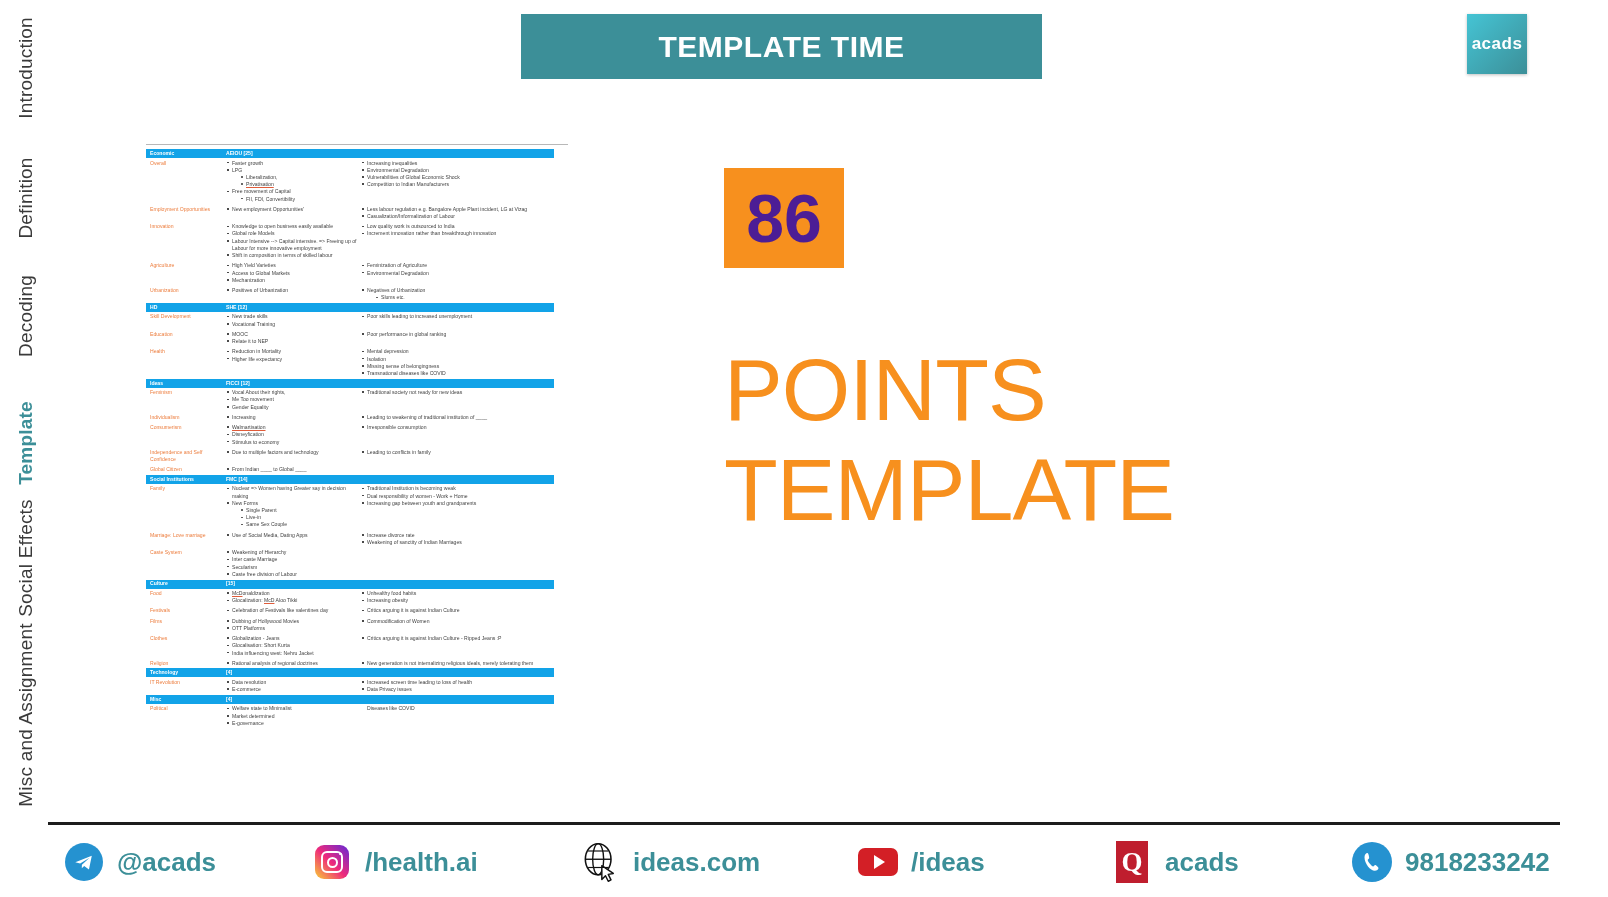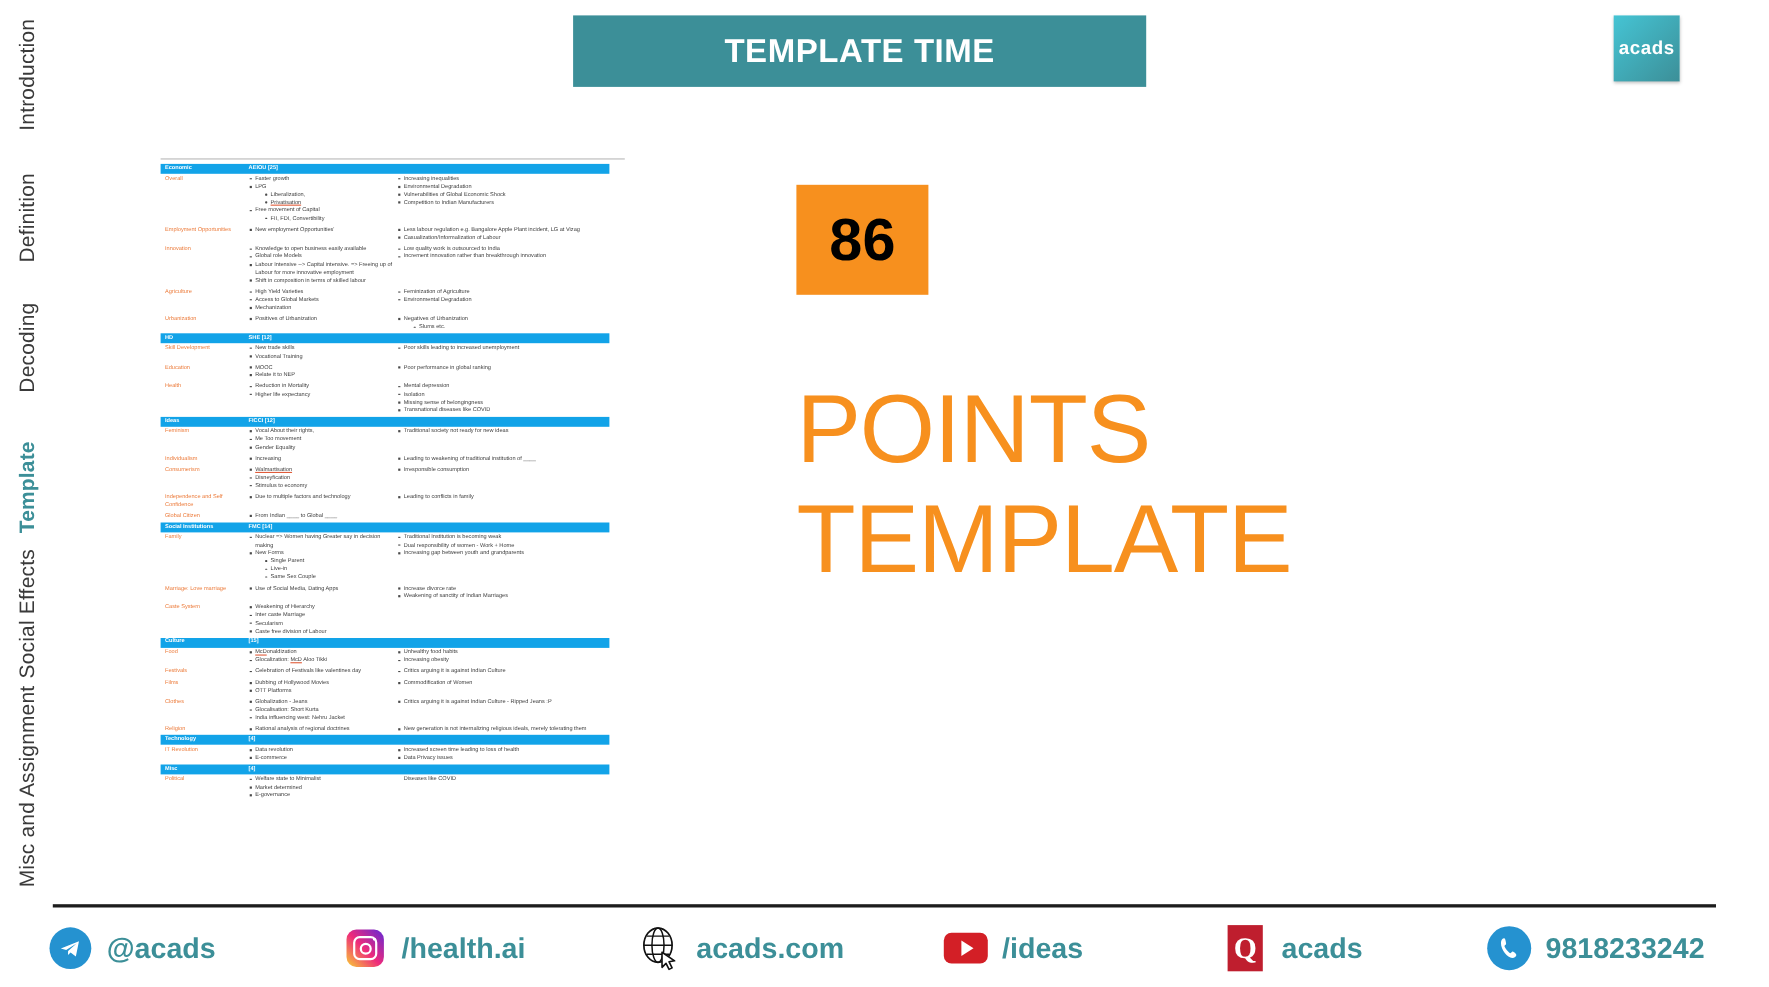--- a/index.html
+++ b/index.html
@@ -52,21 +52,21 @@
     color:#ffffff;font-size:17px;font-weight:bold;letter-spacing:.5px;
   }
 
   
   .count-badge{
     position:absolute;left:724px;top:168px;width:120px;height:100px;
     background:#f7901e;
     display:flex;align-items:center;justify-content:center;
   }
   .count-badge-num{
-    color:#000000;font-size:54px;font-weight:bold;line-height:1;
+    color:#4c1d95;font-size:68px;font-weight:bold;line-height:1;
   }
   .headline{
     position:absolute;left:724px;top:340px;width:620px;
     color:#f7901e;
     font-size:88px;
     line-height:1.14;
     font-weight:normal;
     letter-spacing:-1px;
   }
   .headline .hl-line{display:block;white-space:nowrap;}
@@ -583,21 +583,21 @@
         <ul class="b">
           <li class="plain">Diseases like COVID</li>
         </ul>
       </div>
     </div>
   </div>
 
 <div class="footer-rule"></div>
 <div class="footer">
 
-  <div class="fitem" style="left:42px;">
+  <div class="fitem" style="left:62px;">
     <div class="ficon">
       <div class="tg-badge">
         <svg width="22" height="22" viewBox="0 0 24 24">
             <path d="M2.5 12.3l18-7.2-3.1 15.1-5.2-3.9-2.6 2.5.1-3.9 8.4-7.6-10.3 6.4z" fill="#fff"></path>
           </svg>
       </div>
     </div>
     <div class="flabel">@acads</div>
   </div>
 
@@ -617,21 +617,21 @@
     <div class="ficon">
       <svg width="46" height="46" viewBox="0 0 48 48">
         <ellipse cx="22" cy="21" rx="14" ry="17" fill="none" stroke="#111" stroke-width="1.7"></ellipse>
         <ellipse cx="22" cy="21" rx="6" ry="17" fill="none" stroke="#111" stroke-width="1.5"></ellipse>
         <line x1="8" y1="21" x2="36" y2="21" stroke="#111" stroke-width="1.5"></line>
         <line x1="11" y1="12" x2="33" y2="12" stroke="#111" stroke-width="1.3"></line>
         <line x1="11" y1="30" x2="33" y2="30" stroke="#111" stroke-width="1.3"></line>
         <path d="M26 28 l0 15 l4 -4 l3 6 l3 -1.5 l-3 -6 l5.5 -1z" fill="#fff" stroke="#111" stroke-width="1.6" stroke-linejoin="round"></path>
       </svg>
     </div>
-    <div class="flabel">acads.com</div>
+    <div class="flabel">ideas.com</div>
   </div>
 
   <div class="fitem" style="left:856px;">
     <div class="ficon">
       <div class="yt-badge">
           <div class="yt-tri"></div>
         </div>
     </div>
     <div class="flabel">/ideas</div>
   </div>

